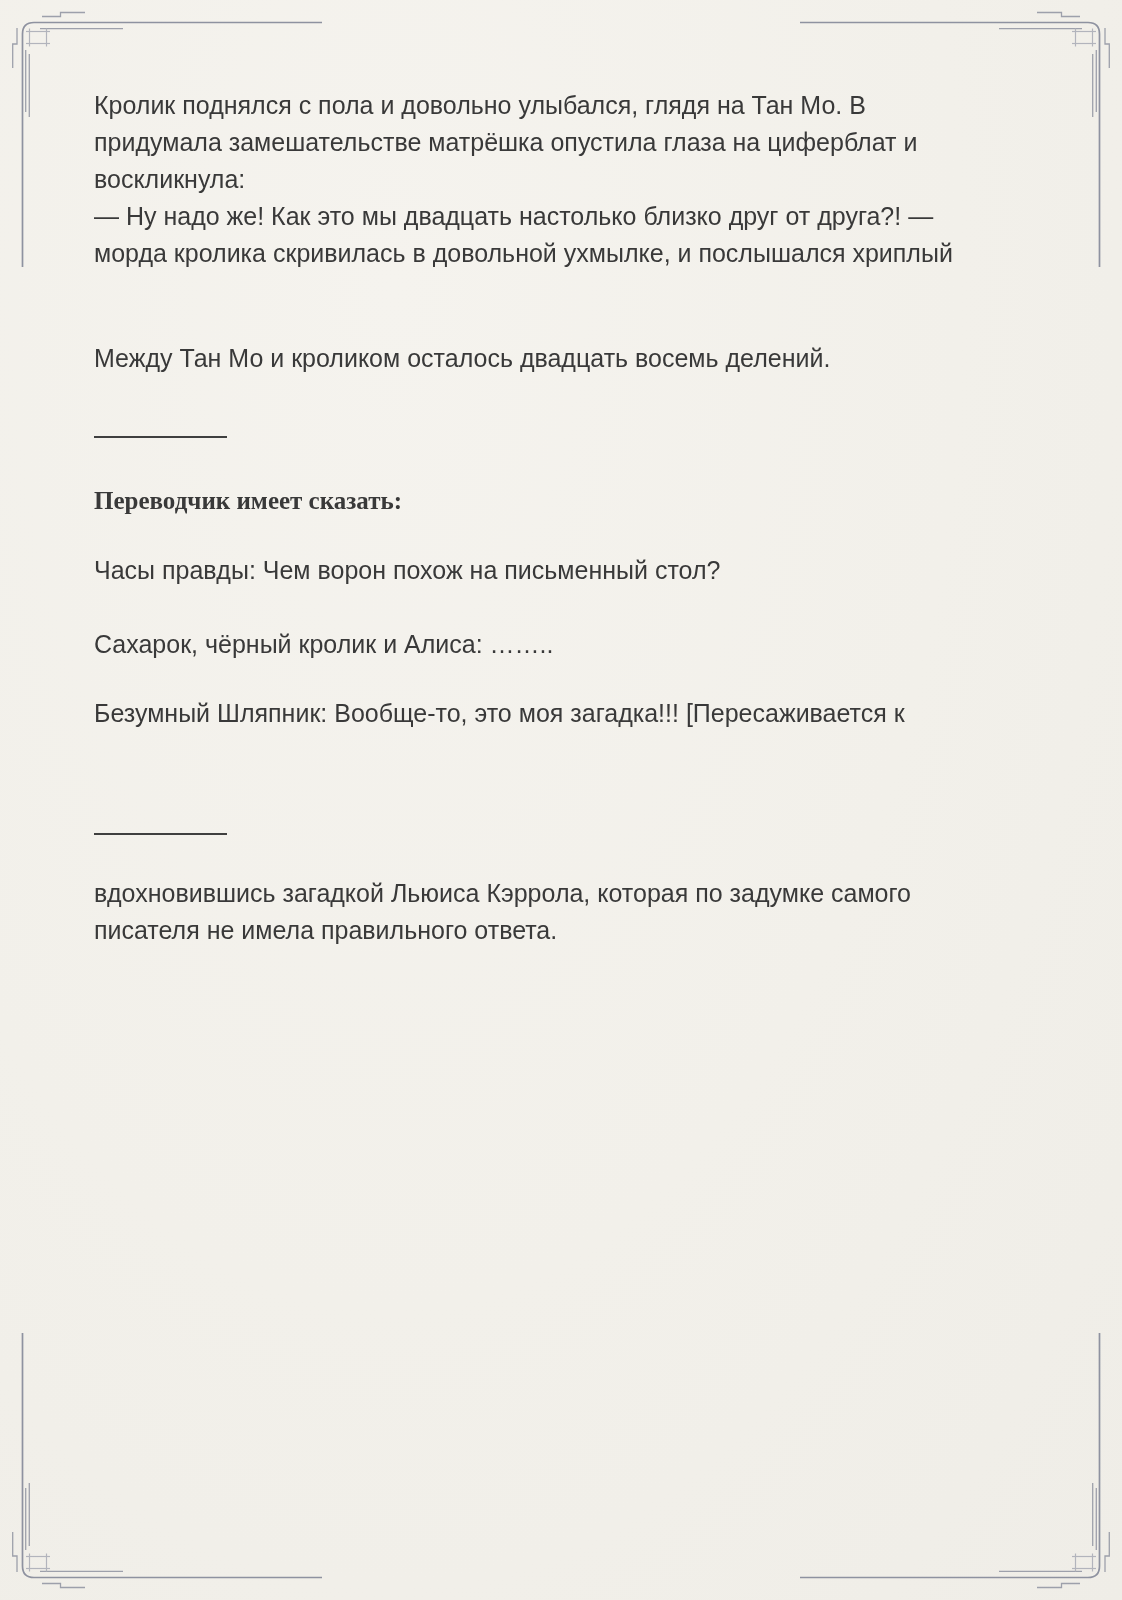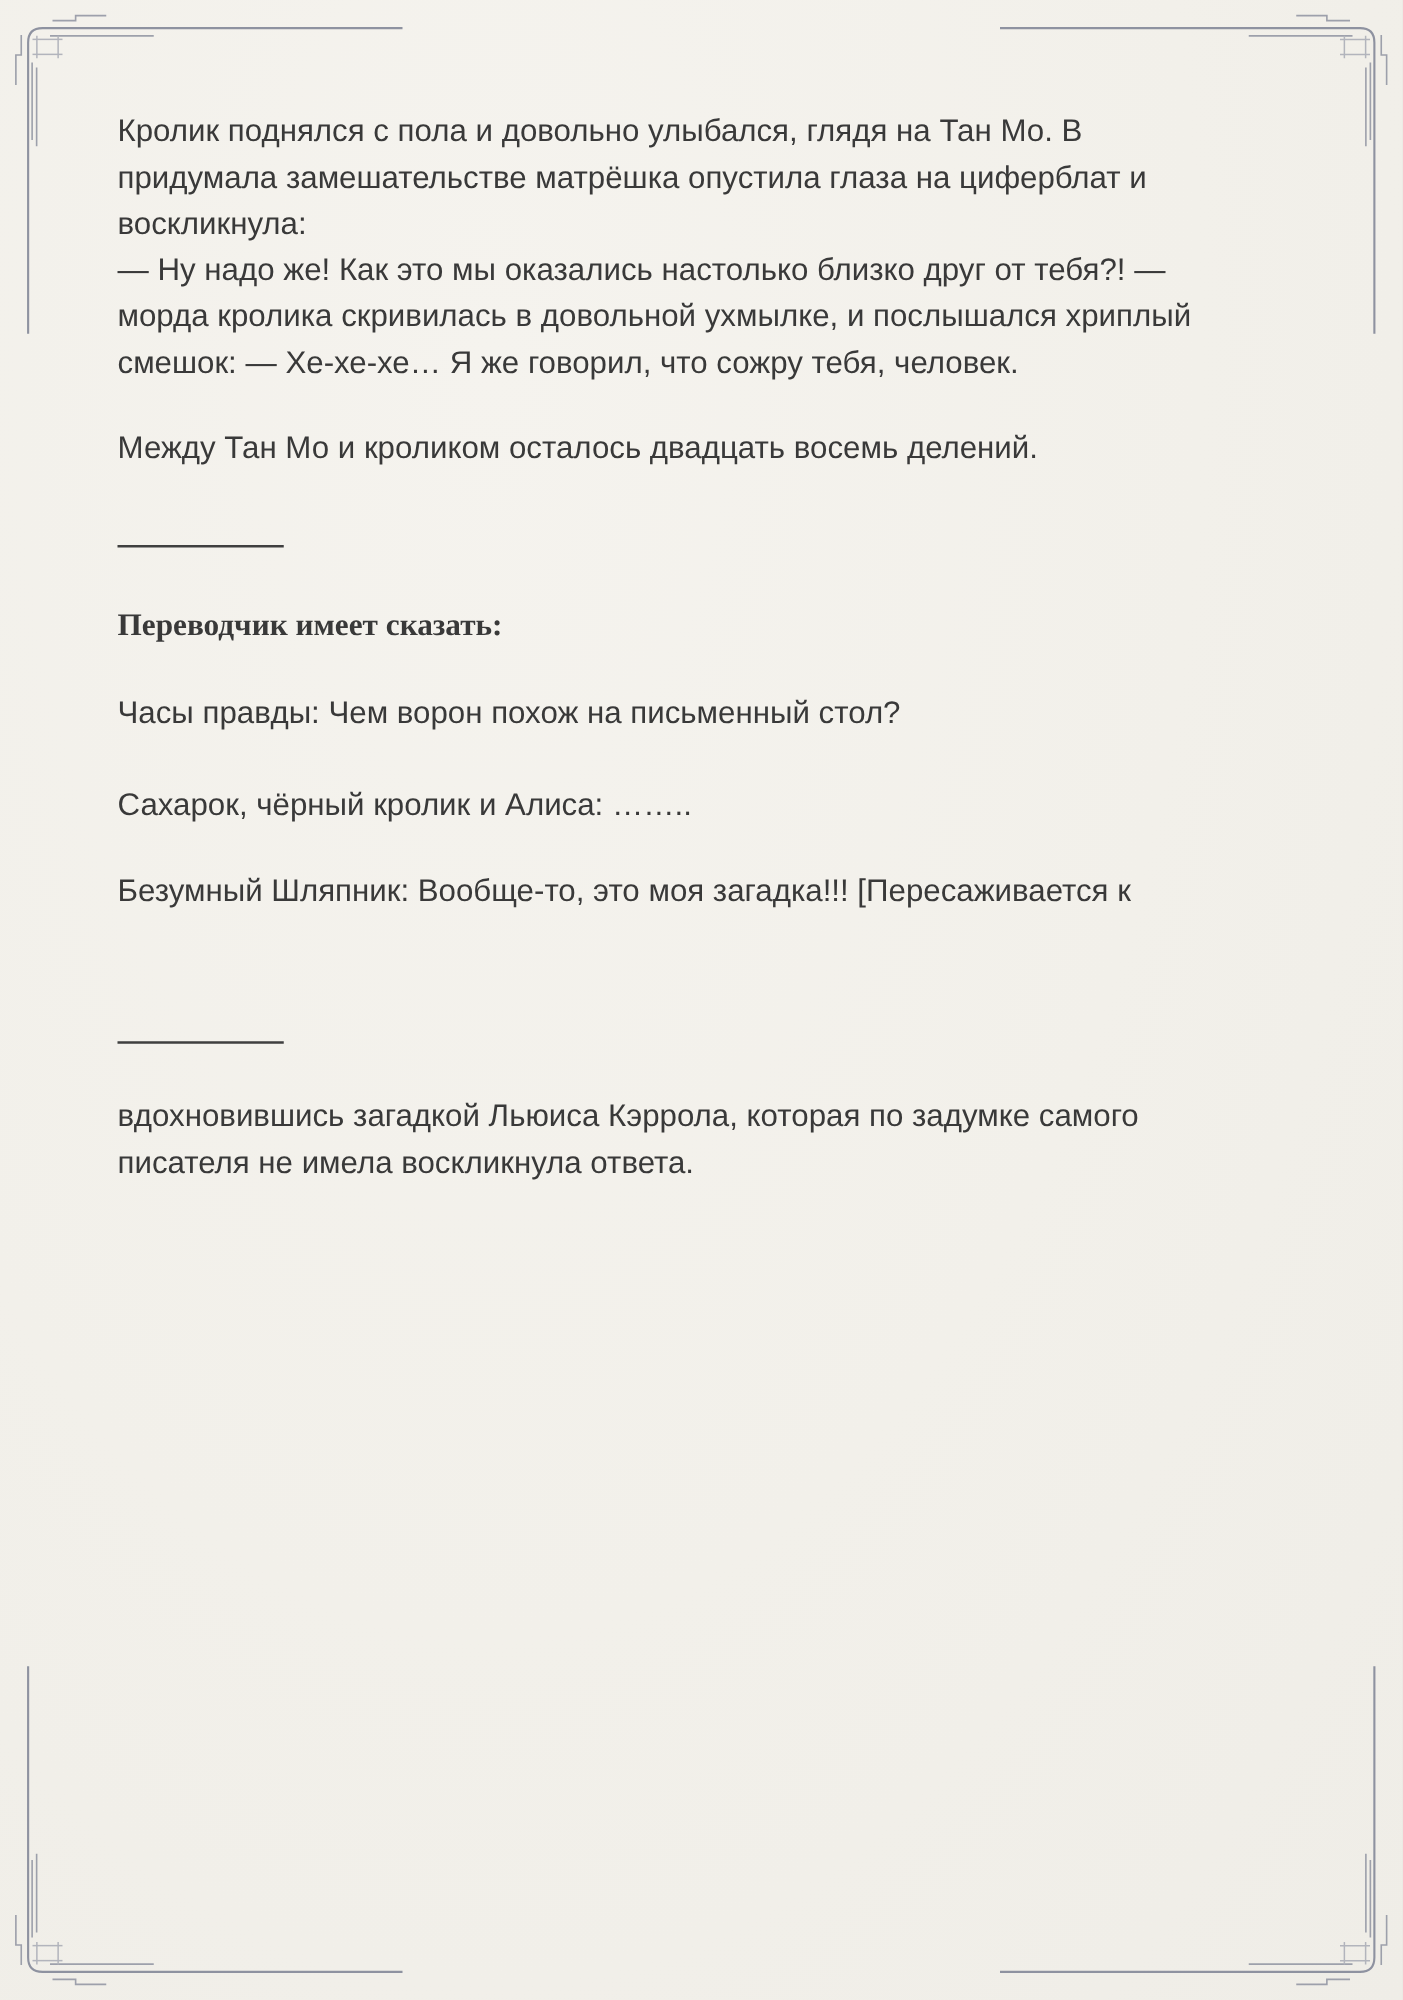--- a/index.html
+++ b/index.html
@@ -69,23 +69,22 @@
       </g>
     <g transform="translate(1122,1600) scale(-1,-1)">
         <use href="#corner"></use>
       </g>
   </svg>
 
   <div class="textblock" style="top:87px">
     <div class="line">Кролик поднялся с пола и довольно улыбался, глядя на Тан Мо. В</div>
     <div class="line">придумала замешательстве матрёшка опустила глаза на циферблат и</div>
     <div class="line">воскликнула:</div>
-    <div class="line">— Ну надо же! Как это мы оказались настолько близко друг от тебя?! —</div>
+    <div class="line">— Ну надо же! Как это мы двадцать настолько близко друг от друга?! —</div>
     <div class="line">морда кролика скривилась в довольной ухмылке, и послышался хриплый</div>
-    <div class="line">смешок: — Хе-хе-хе… Я же говорил, что сожру тебя, человек.</div>
   </div>
 
   <div class="textblock" style="top:340px">
     <div class="line">Между Тан Мо и кроликом осталось двадцать восемь делений.</div>
   </div>
 
   <div class="divider" style="top:436px"></div>
 
   <div class="textblock heading" style="top:482px">Переводчик имеет сказать:</div>
 
@@ -98,16 +97,16 @@
   </div>
 
   <div class="textblock" style="top:695px">
     <div class="line">Безумный Шляпник: Вообще-то, это моя загадка!!! [Пересаживается к</div>
   </div>
 
   <div class="divider" style="top:833px"></div>
 
   <div class="textblock" style="top:875px">
     <div class="line">вдохновившись загадкой Льюиса Кэррола, которая по задумке самого</div>
-    <div class="line">писателя не имела воскликнула ответа.</div>
+    <div class="line">писателя не имела правильного ответа.</div>
   </div>
 
 </div>
 
 </body></html>

